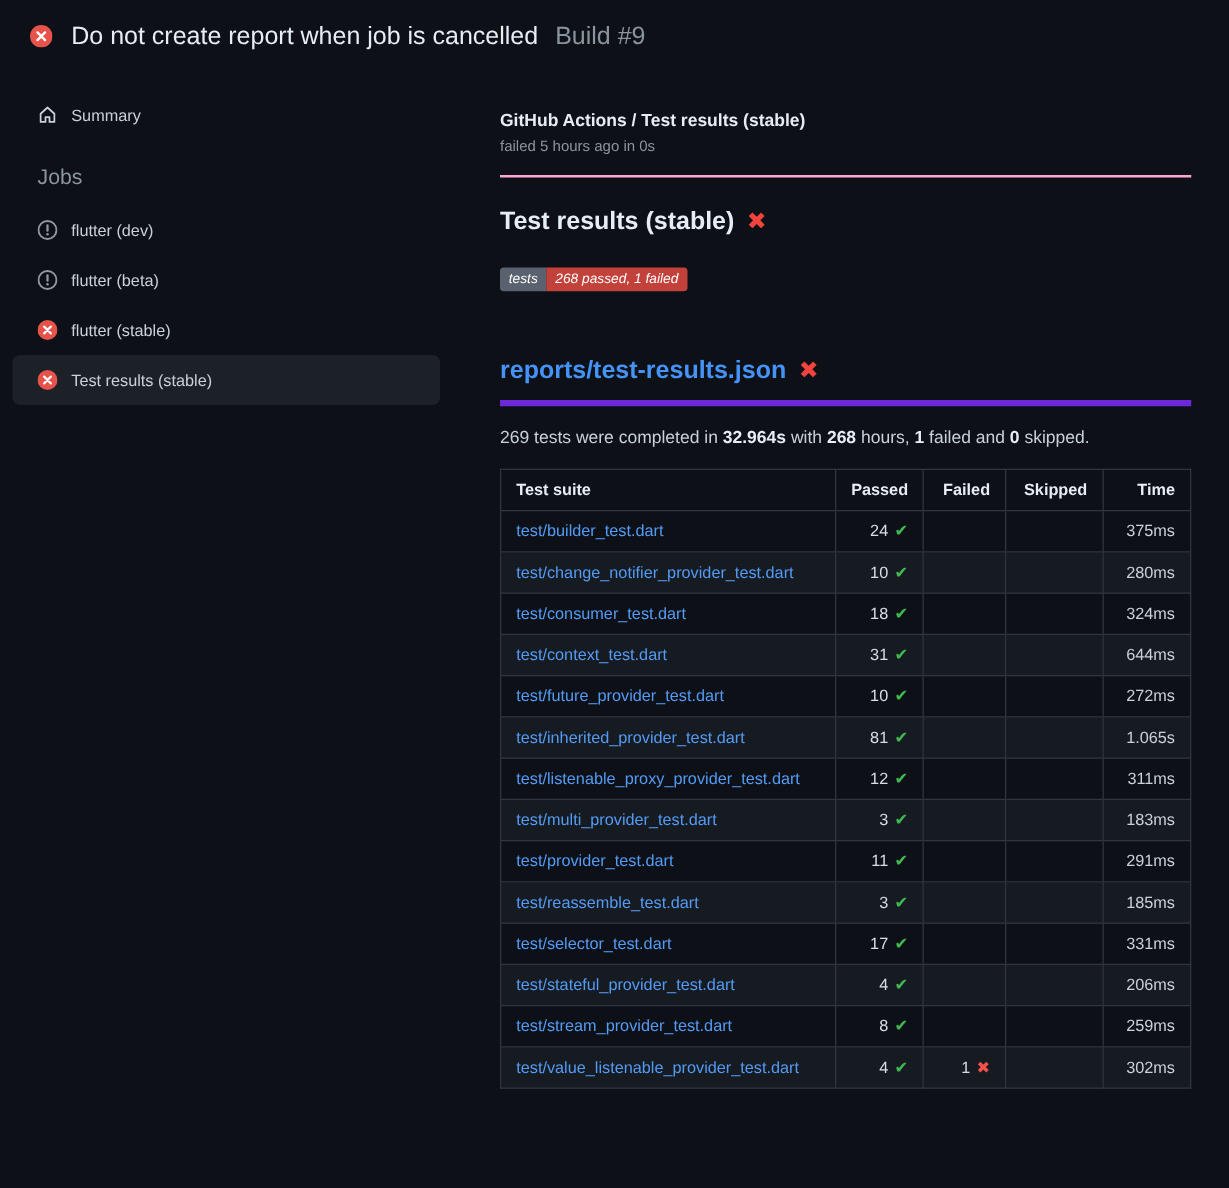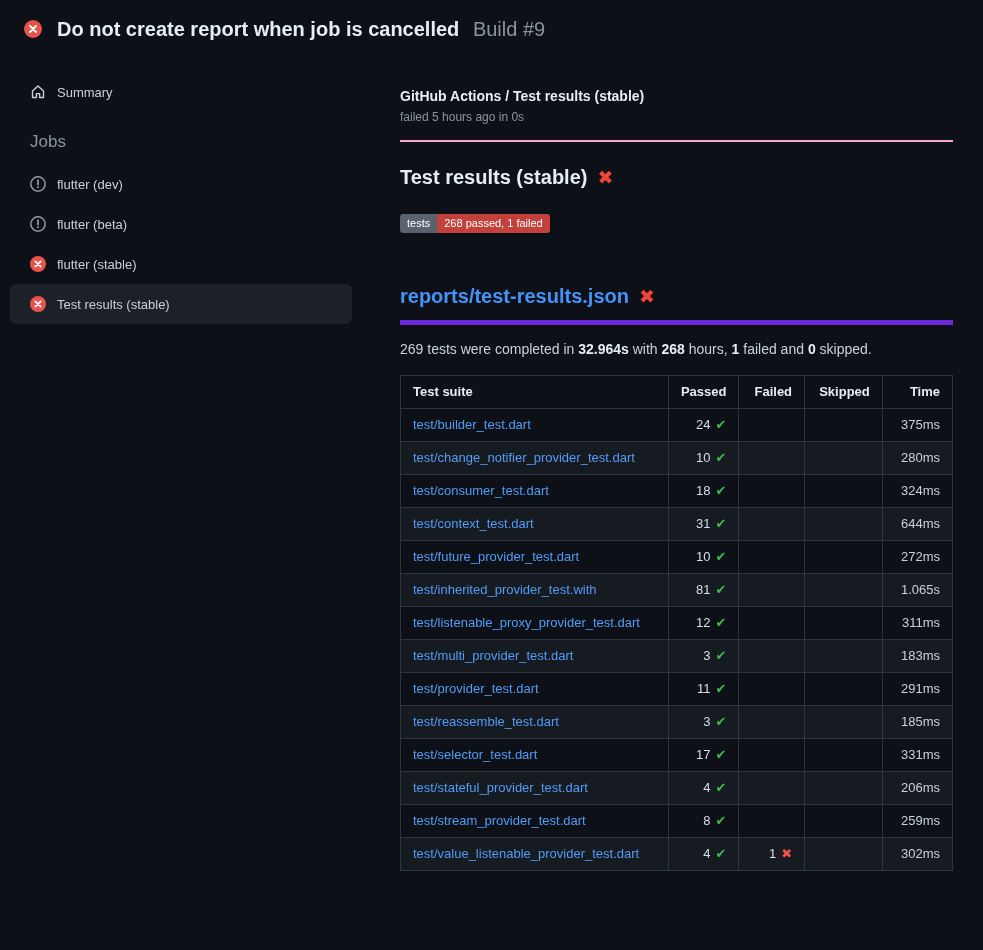--- a/index.html
+++ b/index.html
@@ -11,21 +11,21 @@
     position: relative;
     overflow: hidden;
   }
 
   
   .top-header {
     position: absolute; top: 0; left: 0; right: 0; height: 58px;
     display: flex; align-items: center; gap: 15px; padding: 0 24px;
   }
   .title-line { font-size: 20px; }
-  .run-title { color: #e6edf3; font-weight: 700; }
+  .run-title { color: #e6edf3; font-weight: 400; }
   .run-build { color: #8b949e; font-weight: 400; margin-left: 8px; }
 
   
   .icon { display: inline-flex; flex: none; align-items: center; justify-content: center; }
   .icon svg { display: block; }
 
   
   .sidebar { position: absolute; top: 72px; left: 10px; width: 342px; }
   .side-item {
     height: 40px; display: flex; align-items: center; gap: 11px;
@@ -45,21 +45,21 @@
   .breadcrumb-block { border-bottom: 2px solid #f9a8d4; padding-bottom: 16px; }
   .breadcrumb { font-size: 14px; font-weight: 700; color: #e6edf3; }
   .status-line { font-size: 12px; color: #8b949e; margin-top: 6px; }
 
   h1.section-title {
     margin-top: 24px; font-size: 20px; font-weight: 700; color: #e6edf3;
     display: flex; align-items: center;
   }
   .heading-x { color: #f0443c; font-size: 19px; font-weight: 700; margin-left: 10px; }
 
-  .badge { display: inline-flex; margin-top: 25px; font-size: 11px; color: #ffffff; }
+  .badge { display: inline-flex; margin-top: 25px; font-size: 11px; color: #ffffff; font-style: italic; }
   .badge-label { background: #59626e; padding: 3px 7px 4px; border-radius: 3px 0 0 3px; }
   .badge-value { background: #c2423b; padding: 3px 7px 4px; border-radius: 0 3px 3px 0; }
 
   h2.report-title {
     margin-top: 52px; padding-bottom: 12px; border-bottom: 5px solid #6d28d9;
     font-size: 20px; font-weight: 700; display: flex; align-items: center;
   }
   h2.report-title a { color: #4493f8; text-decoration: none; cursor: pointer; }
 
   .summary-line { margin-top: 16px; font-size: 14px; color: #c9d1d9; }
@@ -218,21 +218,21 @@
     <td class="time-cell">644ms</td>
   </tr>
         <tr>
     <td class="suite-cell"><a class="suite-link">test/future_provider_test.dart</a></td>
     <td class="num-cell"><span class="num">10</span><span class="check-glyph">✔</span></td>
     <td class="num-cell"><span class="num"></span></td>
     <td class="num-cell"><span class="num"></span></td>
     <td class="time-cell">272ms</td>
   </tr>
         <tr>
-    <td class="suite-cell"><a class="suite-link">test/inherited_provider_test.with</a></td>
+    <td class="suite-cell"><a class="suite-link">test/inherited_provider_test.dart</a></td>
     <td class="num-cell"><span class="num">81</span><span class="check-glyph">✔</span></td>
     <td class="num-cell"><span class="num"></span></td>
     <td class="num-cell"><span class="num"></span></td>
     <td class="time-cell">1.065s</td>
   </tr>
         <tr>
     <td class="suite-cell"><a class="suite-link">test/listenable_proxy_provider_test.dart</a></td>
     <td class="num-cell"><span class="num">12</span><span class="check-glyph">✔</span></td>
     <td class="num-cell"><span class="num"></span></td>
     <td class="num-cell"><span class="num"></span></td>

